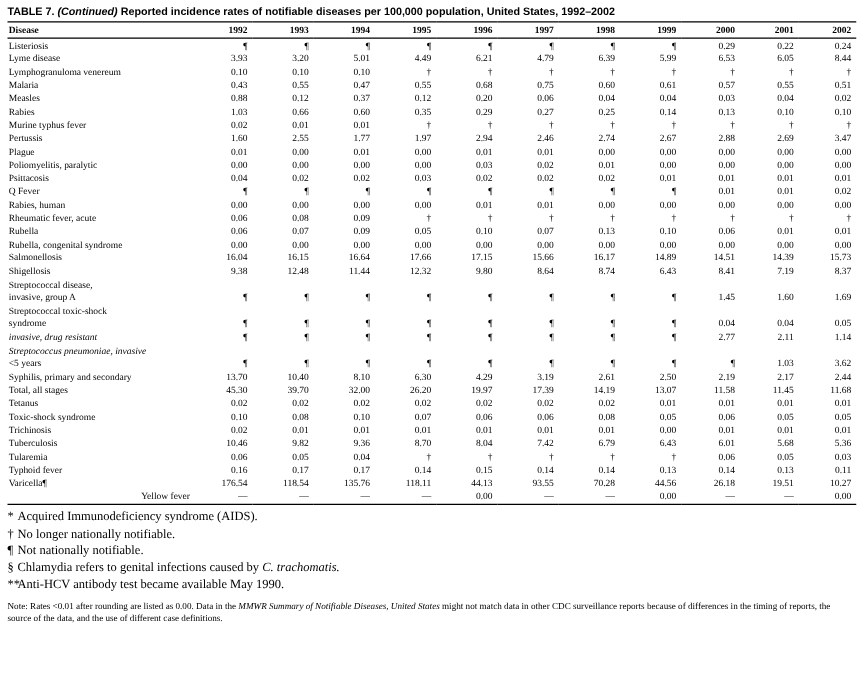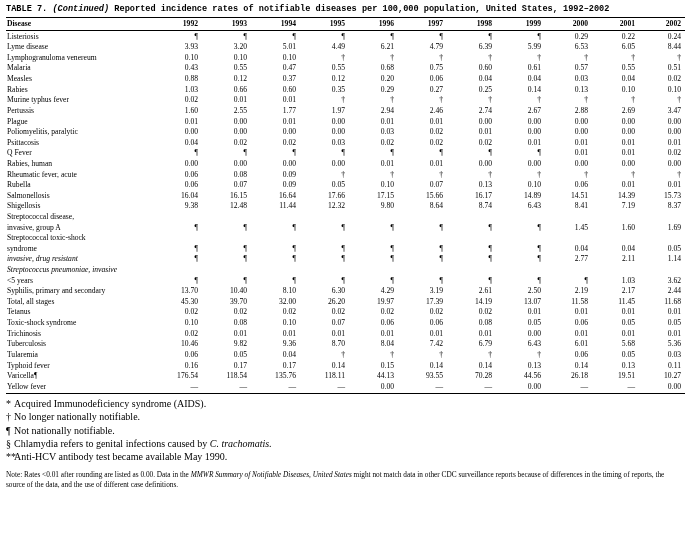--- a/index.html
+++ b/index.html
@@ -15,21 +15,21 @@
     font-size: 8px;
   }
   .page {
     position: relative;
     width: 691px;
     height: 552px;
     padding: 0;
     box-sizing: border-box;
   }
   .title {
-    font-family: Liberation Mono, monospace;
+    font-family: Liberation Sans, sans-serif;
     font-size: 8.6px;
     font-weight: bold;
     padding: 4px 6px 3px 6px;
     line-height: 1.2;
   }
   .title .ital {
     font-style: italic;
   }
   table.main {
     border-collapse: collapse;
@@ -64,20 +64,21 @@
   }
   .ital {
     font-style: italic;
   }
   .indent {
     padding-left: 9px !important;
   }
   tr.lastrow td {
     border-bottom: 1px solid #000;
     padding-bottom: 1px !important;
+    text-align: right;
   }
   .footnotes {
     margin: 3px 6px 0 6px;
     font-size: 10px;
     line-height: 1.34;
   }
   .footnotes div {
     padding-left: 10px;
     text-indent: -10px;
   }
@@ -340,20 +341,34 @@
           <td class="num">0.05</td>
           <td class="num">0.10</td>
           <td class="num">0.07</td>
           <td class="num">0.13</td>
           <td class="num">0.10</td>
           <td class="num">0.06</td>
           <td class="num">0.01</td>
           <td class="num">0.01</td>
         </tr>
         <tr>
+          <td class="dis">Rubella, congenital syndrome</td>
+          <td class="num">0.00</td>
+          <td class="num">0.00</td>
+          <td class="num">0.00</td>
+          <td class="num">0.00</td>
+          <td class="num">0.00</td>
+          <td class="num">0.00</td>
+          <td class="num">0.00</td>
+          <td class="num">0.00</td>
+          <td class="num">0.00</td>
+          <td class="num">0.00</td>
+          <td class="num">0.00</td>
+        </tr>
+        <tr>
           <td class="dis">Salmonellosis</td>
           <td class="num">16.04</td>
           <td class="num">16.15</td>
           <td class="num">16.64</td>
           <td class="num">17.66</td>
           <td class="num">17.15</td>
           <td class="num">15.66</td>
           <td class="num">16.17</td>
           <td class="num">14.89</td>
           <td class="num">14.51</td>

